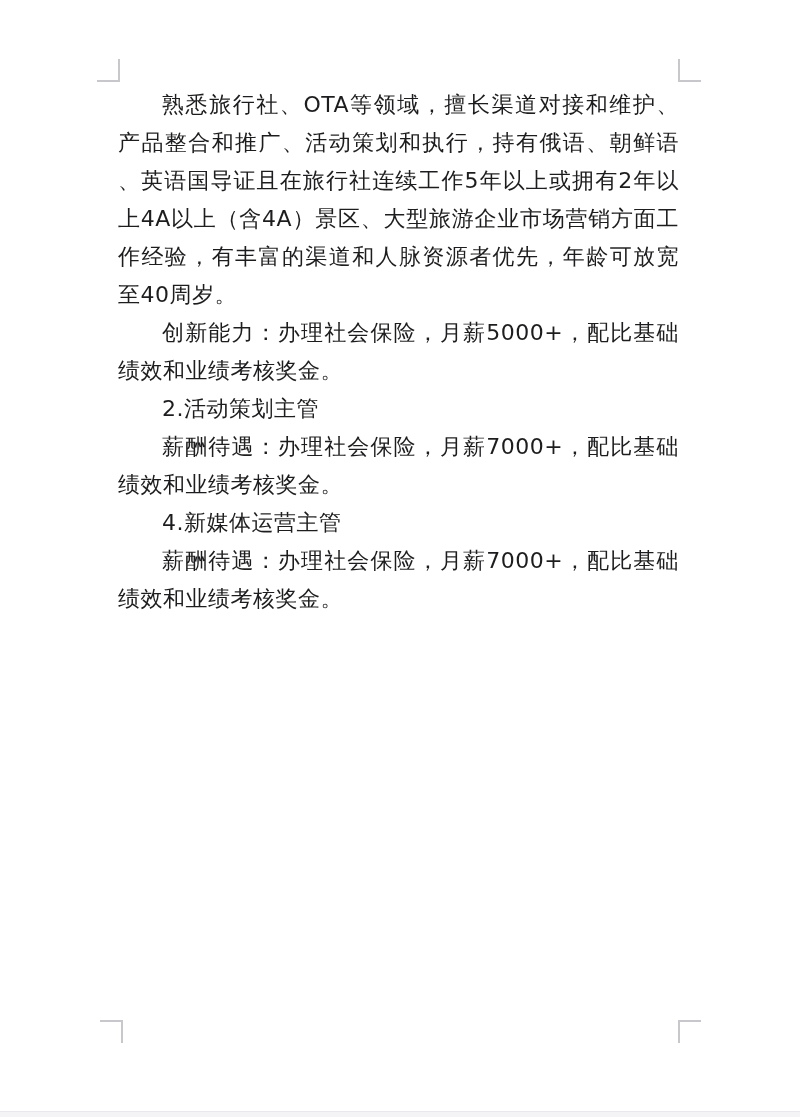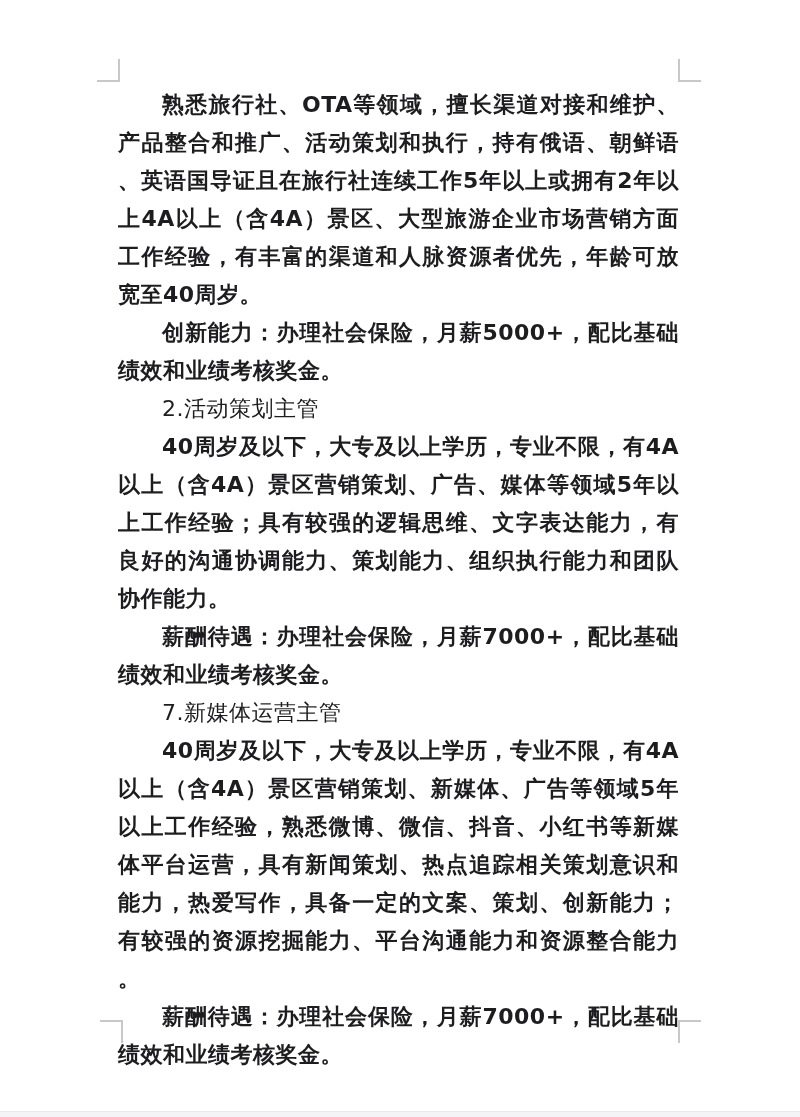--- a/index.html
+++ b/index.html
@@ -31,21 +31,20 @@
     letter-spacing: 0.5px;
     text-align: justify;
     text-justify: inter-character;
   }
   .content p {
     margin: 0;
     padding: 0;
     text-indent: 2em;
     line-break: anywhere;
     word-break: break-all;
-    font-weight: bold;
   }
   .content p.heading {
     font-weight: normal;
   }
   
   .mark {
     position: absolute;
     width: 21px;
     height: 21px;
   }
@@ -70,22 +69,20 @@
 
   <span class="mark tl" style="border-color: rgb(199, 199, 204);"></span>
   <span class="mark tr" style="border-color: rgb(199, 199, 204);"></span>
   <span class="mark bl" style="border-color: rgb(199, 199, 204);"></span>
   <span class="mark br" style="border-color: rgb(199, 199, 204);"></span>
 
   <div class="content" style="color: rgb(29, 29, 31);">
       <p class="body">熟悉旅行社、OTA等领域，擅长渠道对接和维护、产品整合和推广、活动策划和执行，持有俄语、朝鲜语、英语国导证且在旅行社连续工作5年以上或拥有2年以上4A以上（含4A）景区、大型旅游企业市场营销方面工作经验，有丰富的渠道和人脉资源者优先，年龄可放宽至40周岁。</p>
       <p class="body">创新能力：办理社会保险，月薪5000+，配比基础绩效和业绩考核奖金。</p>
       <p class="heading">2.活动策划主管</p>
-      <p class="body">40周岁及以下，大专及以上学历，专业不限，有4A以上（含4A）景区营销策划、广告、媒体等领域5年以上工作经验；具有较强的逻辑思维、文字表达能力，有良好的沟通协调能力、策划能力、组织执行能力和团队协作能力。</p>
       <p class="body">薪酬待遇：办理社会保险，月薪7000+，配比基础绩效和业绩考核奖金。</p>
-      <p class="heading">7.新媒体运营主管</p>
-      <p class="body">40周岁及以下，大专及以上学历，专业不限，有4A以上（含4A）景区营销策划、新媒体、广告等领域5年以上工作经验，熟悉微博、微信、抖音、小红书等新媒体平台运营，具有新闻策划、热点追踪相关策划意识和能力，热爱写作，具备一定的文案、策划、创新能力；有较强的资源挖掘能力、平台沟通能力和资源整合能力。</p>
+      <p class="heading">4.新媒体运营主管</p>
       <p class="body">薪酬待遇：办理社会保险，月薪7000+，配比基础绩效和业绩考核奖金。</p>
     </div>
 
   <div class="bottom-bar" style="background: rgb(244, 244, 246);"></div>
 
 </div>
 
 </body></html>

